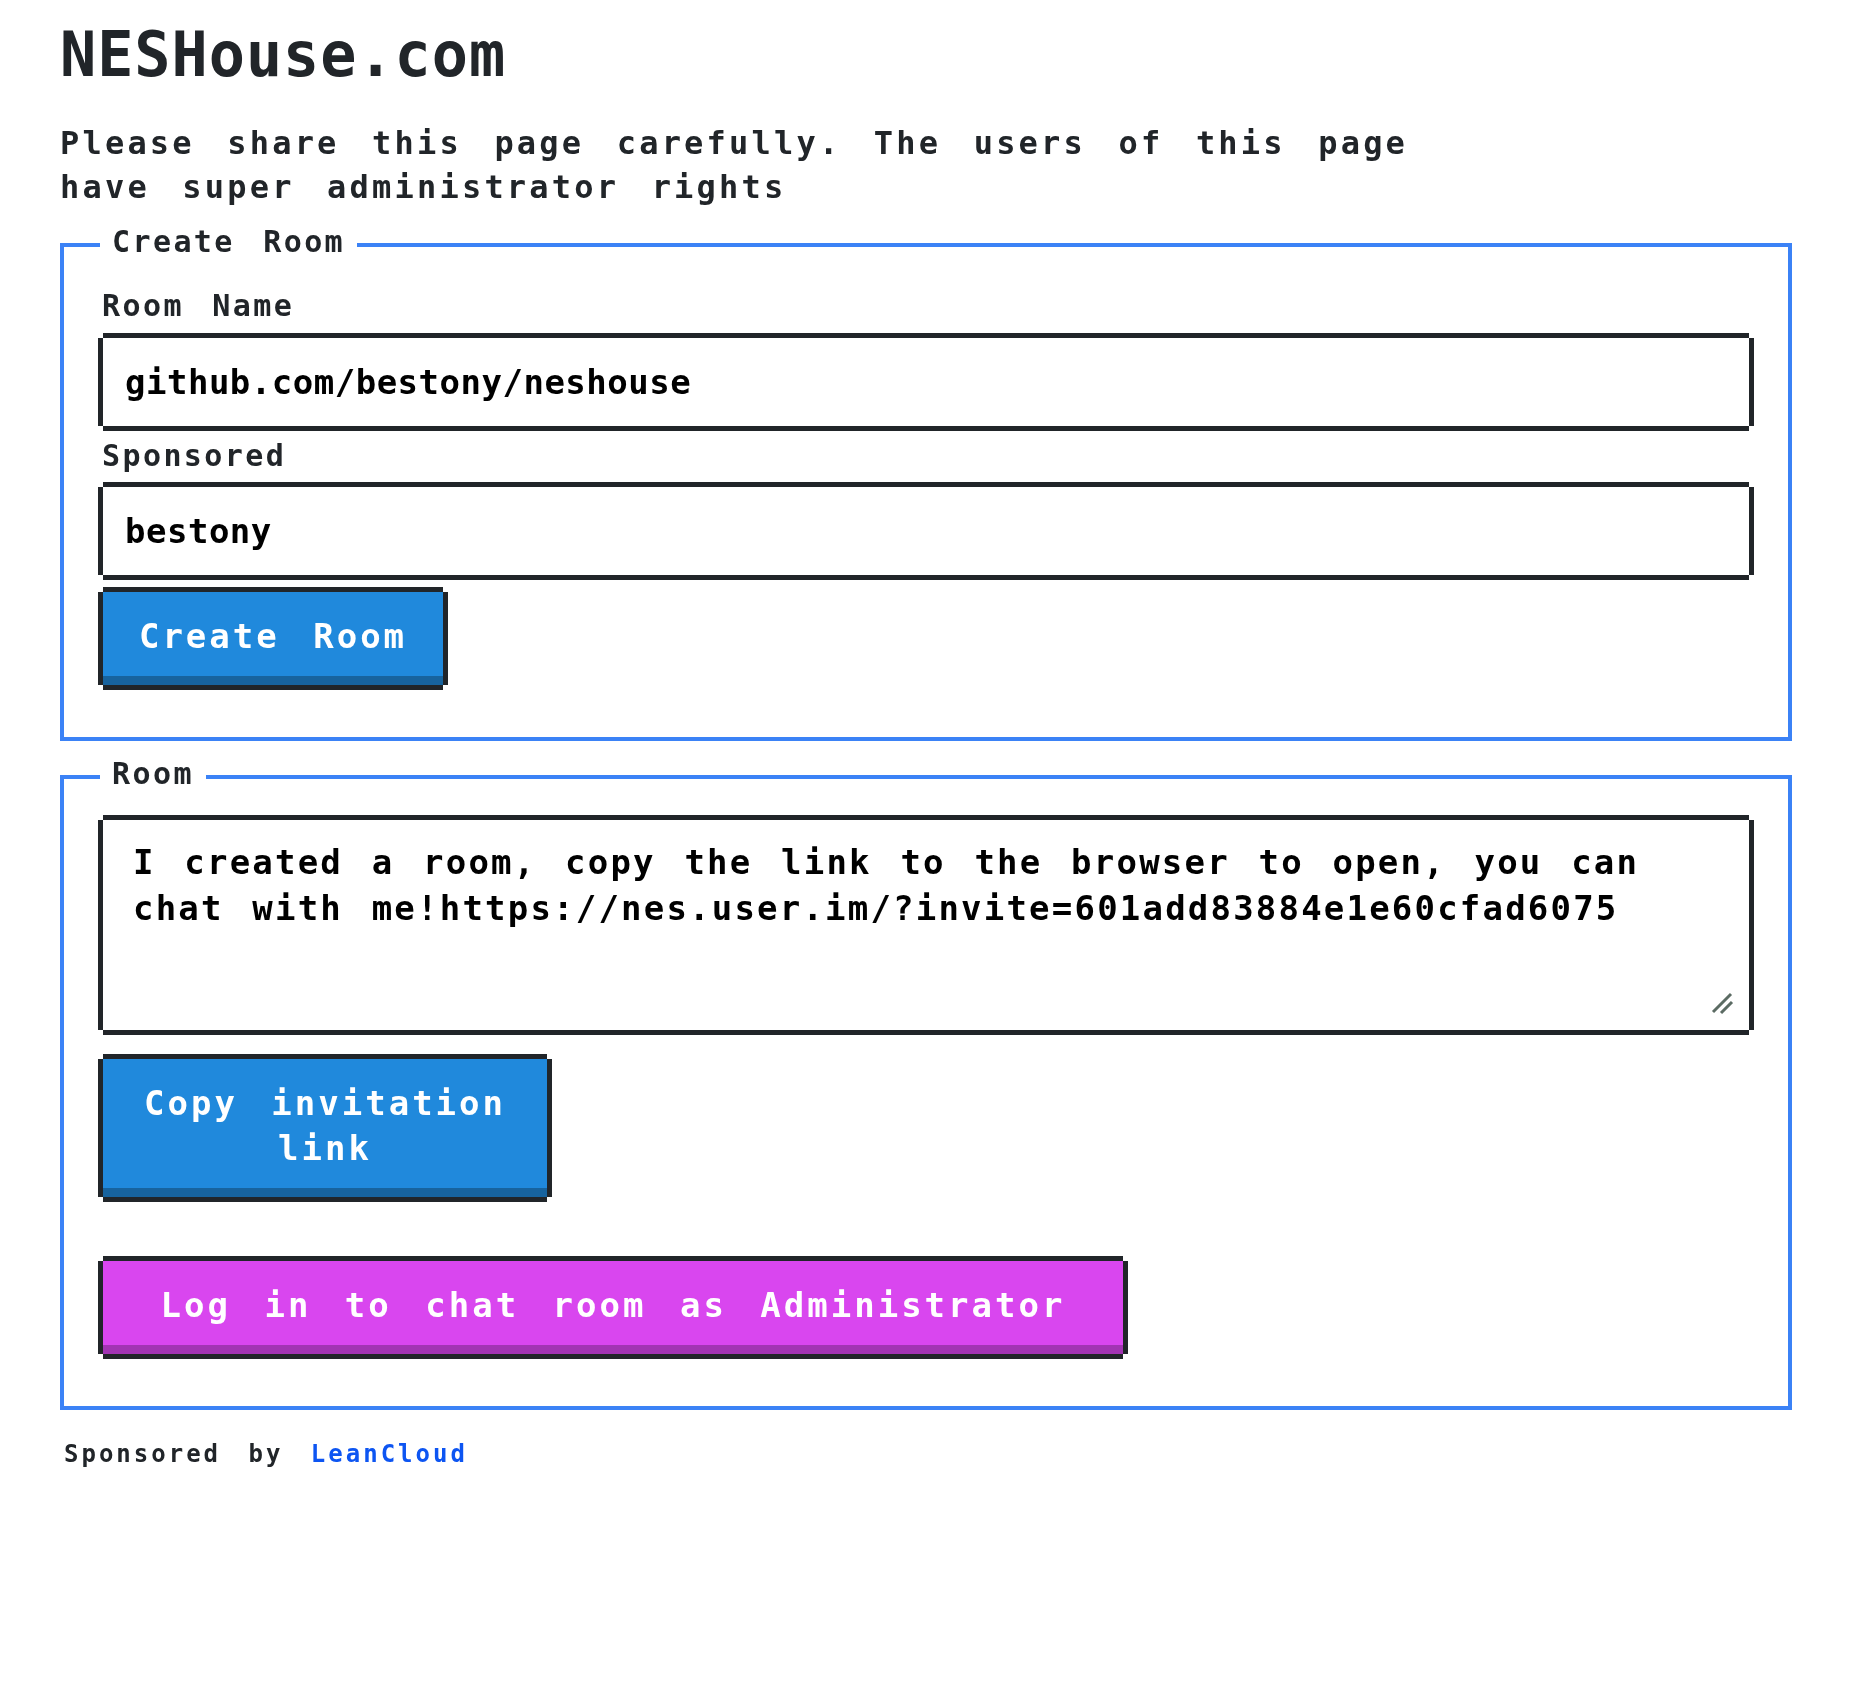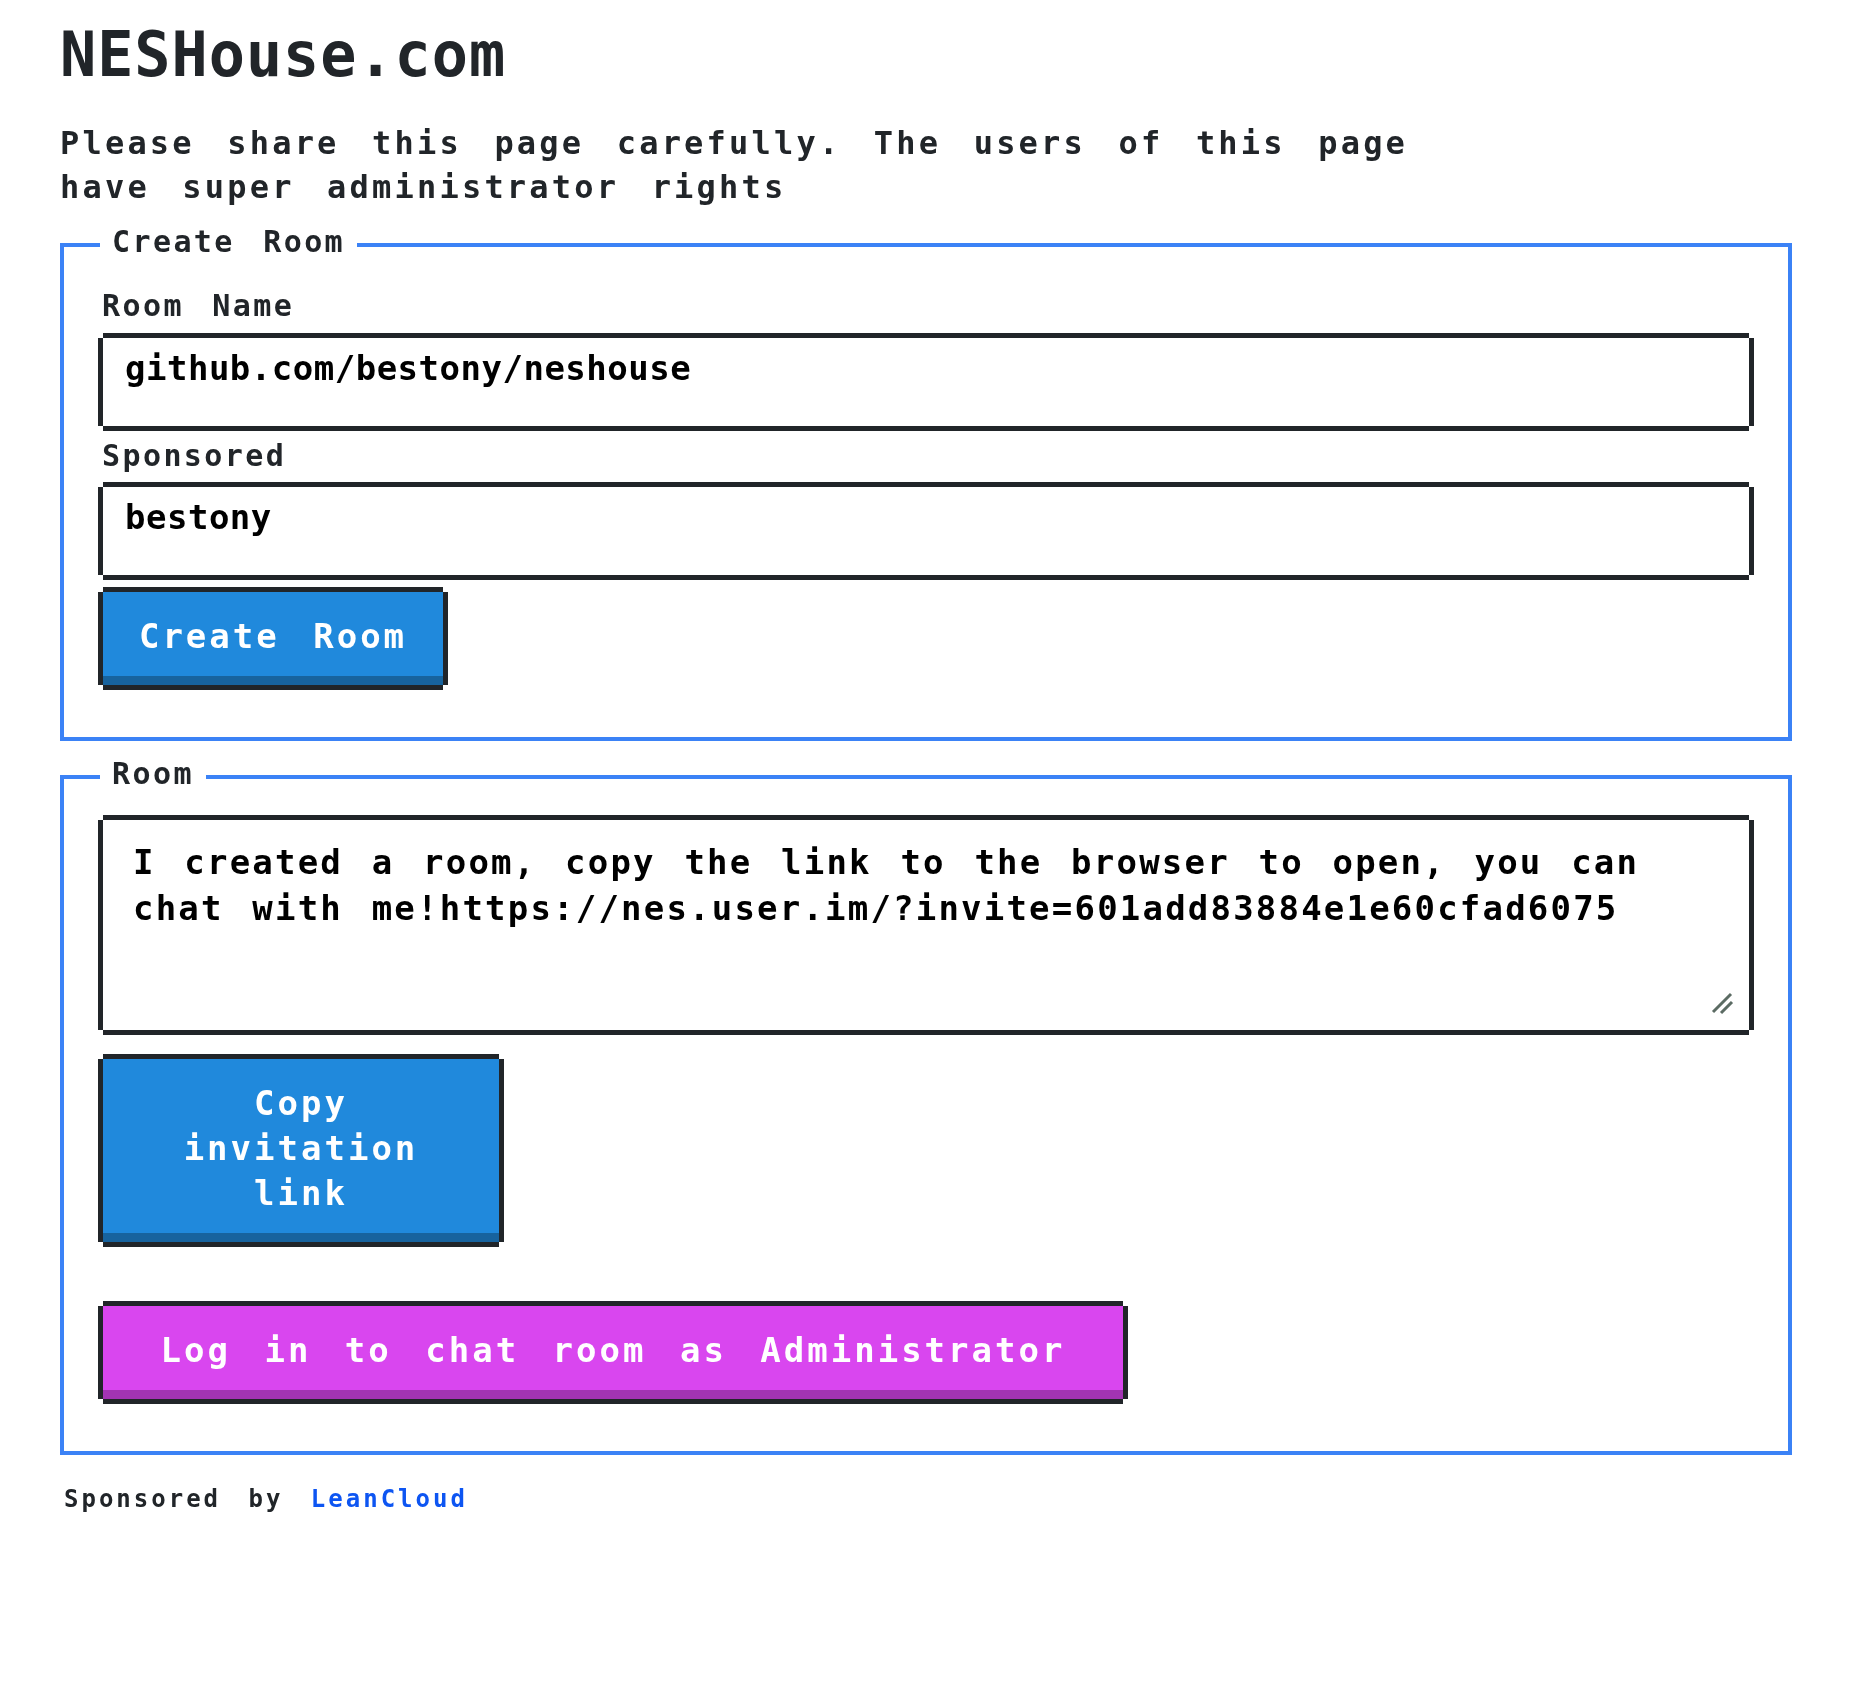--- a/index.html
+++ b/index.html
@@ -84,24 +84,24 @@
 
   
   .nes-input-wrap {
     position: relative;
     margin: 0 0 18px 0;
     padding: 5px;
   }
   .nes-input-wrap .box {
     position: relative;
     background: #ffffff;
-    padding: 8px 22px;
+    padding: 18px 22px;
     min-height: 88px;
     display: flex;
-    align-items: flex-start;
+    align-items: center;
   }
   
   .nes-input-wrap::before {
     content: "";
     position: absolute;
     left: 5px; right: 5px; top: 0; bottom: 0;
     border-top: 5px solid #212529;
     border-bottom: 5px solid #212529;
     pointer-events: none;
   }
@@ -180,21 +180,21 @@
   .nes-btn.is-primary { background: #2089dc; }
   .nes-btn.is-success { background: #d946ef; }
   .nes-btn.is-success { box-shadow:
       0 -5px 0 0 #212529,
       0  5px 0 0 #212529,
      -5px 0 0 0 #212529,
       5px 0 0 0 #212529,
       inset 0 -9px 0 0 rgba(0,0,0,0.25); }
 
   .btn-create { min-width: 340px; }
-  .btn-copy   { width: 396px; }
+  .btn-copy   { width: 444px; }
   .btn-login  { width: 1020px; margin-top: 46px; }
 
   
   .footer {
     font-size: 24px;
     font-weight: 700;
     letter-spacing: 3px;
     word-spacing: 10px;
     color: #212529;
     margin: 30px 0 0 4px;

